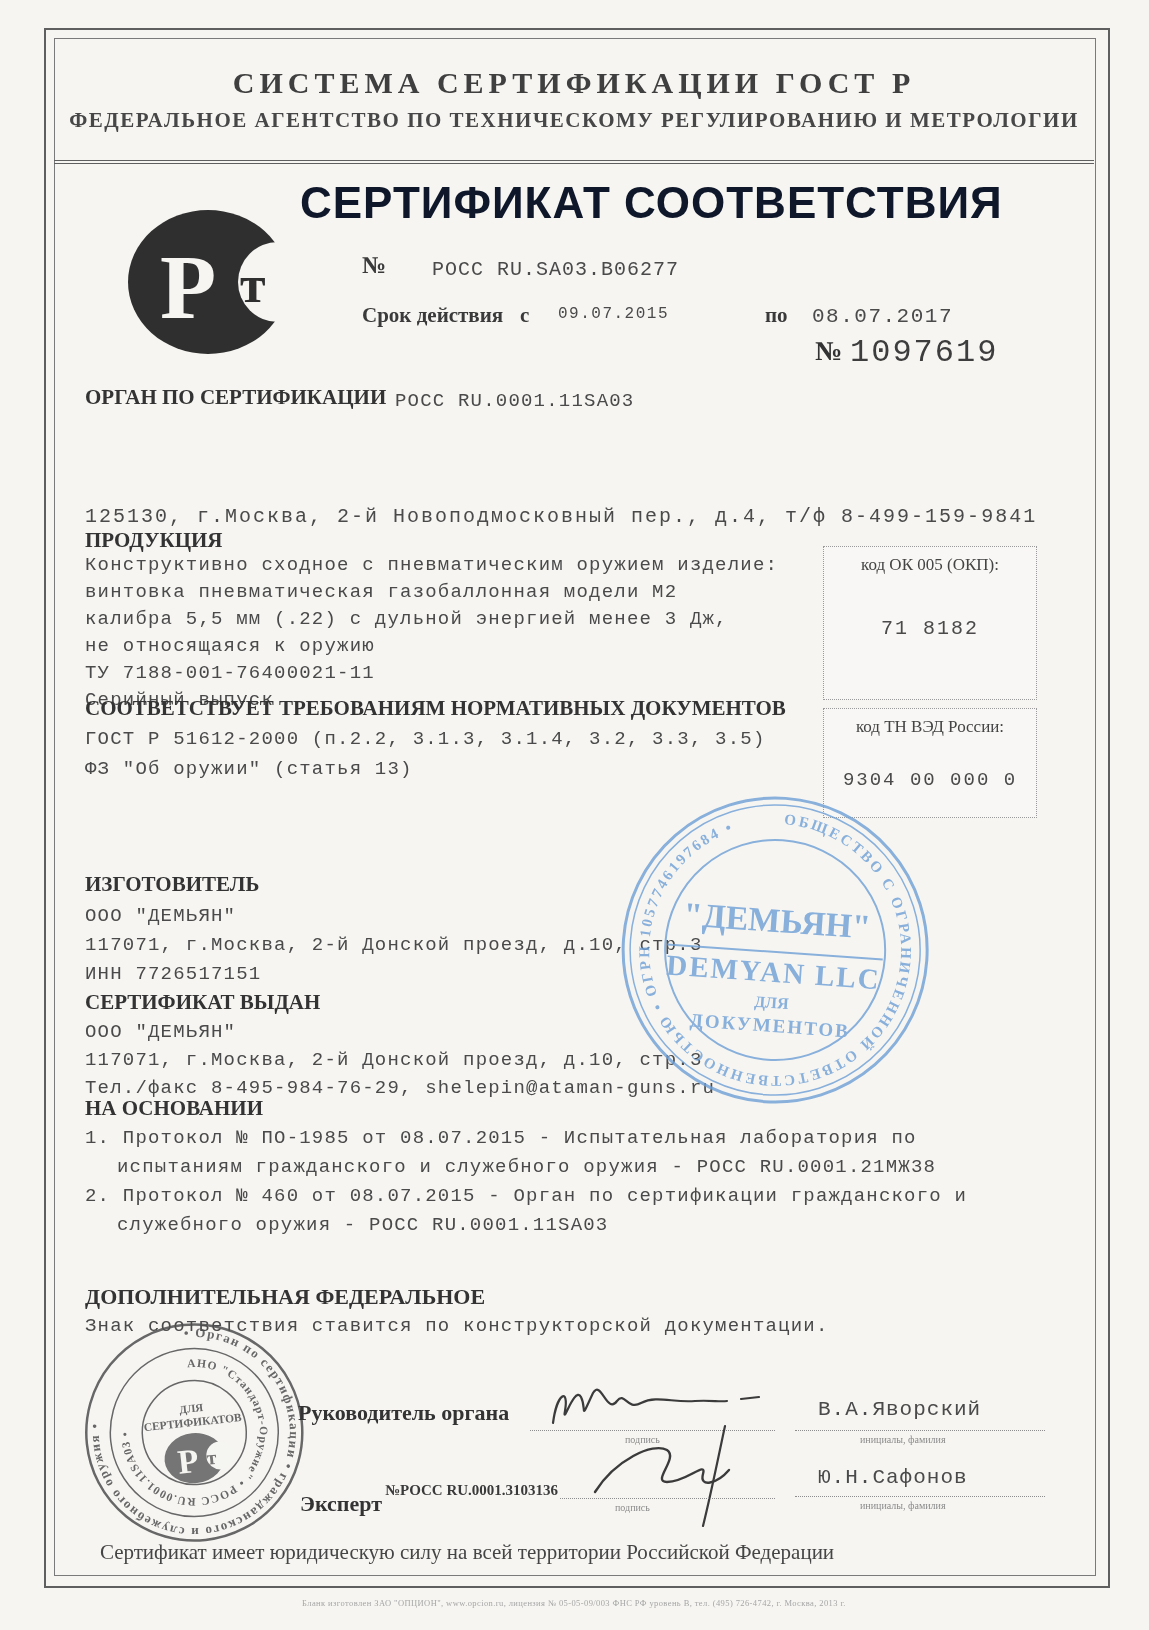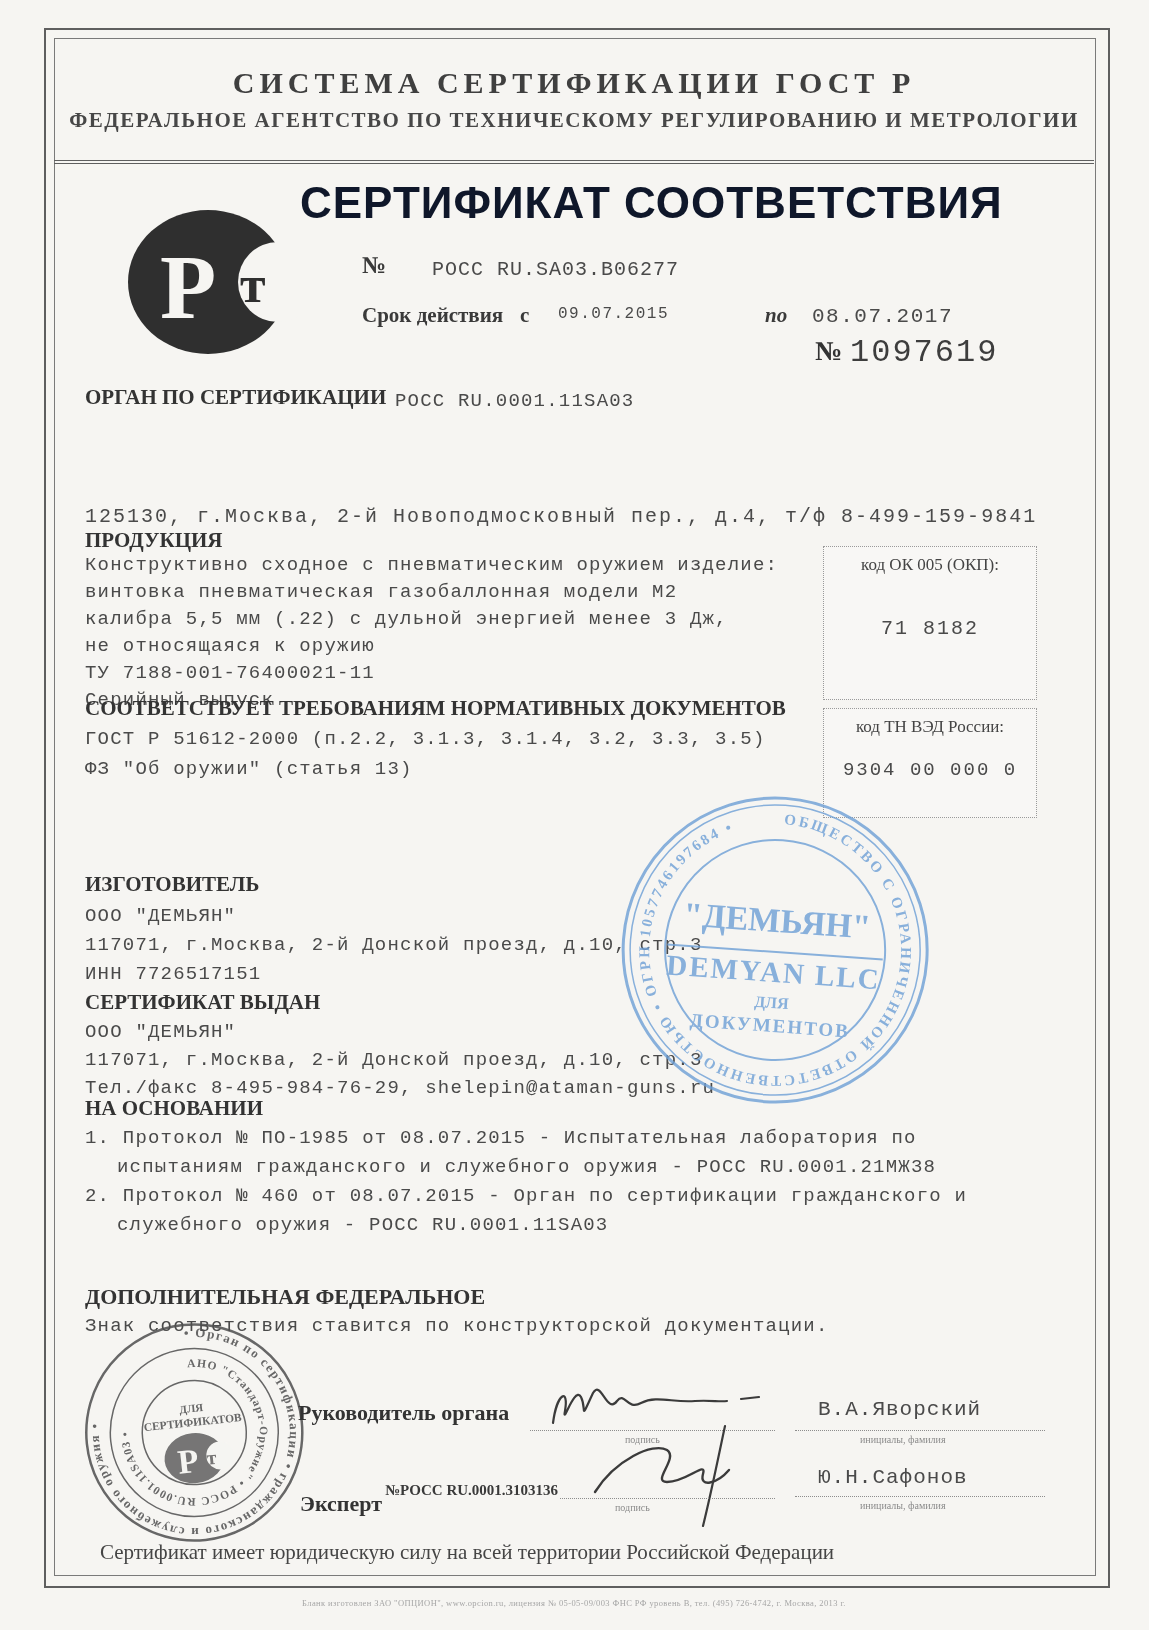--- a/index.html
+++ b/index.html
@@ -68,21 +68,21 @@
   </div>
 
   <div class="doc-title">СЕРТИФИКАТ СООТВЕТСТВИЯ</div>
 
   <div class="abs" style="left:362px;top:252px;font-size:24px;font-weight:bold;color:#3a3a3a;">№</div>
   <div class="abs mono" style="left:432px;top:258px;font-size:20px;letter-spacing:1px;text-align:center;">РОСС RU.SA03.B06277</div>
 
   <div class="abs" style="left:362px;top:303px;font-size:21px;font-weight:bold;color:#3a3a3a;">Срок действия</div>
   <div class="abs" style="left:520px;top:303px;font-size:21px;font-weight:bold;color:#3a3a3a;">с</div>
   <div class="abs mono" style="left:558px;top:305px;font-size:16px;letter-spacing:1.5px;">09.07.2015</div>
-  <div class="abs" style="left:765px;top:303px;font-size:21px;font-weight:bold;color:#3a3a3a;font-style:italic;">по</div>
+  <div class="abs" style="left:765px;top:303px;font-size:21px;font-weight:bold;color:#3a3a3a;">по</div>
   <div class="abs mono" style="left:812px;top:305px;font-size:21px;letter-spacing:1.5px;">08.07.2017</div>
 
   <div class="abs" style="left:815px;top:336px;font-size:27px;font-weight:bold;color:#333;">№</div>
   <div class="abs mono" style="left:850px;top:334px;font-size:32px;letter-spacing:2px;color:#3d3d3d;">1097619</div>
 
   <div class="abs slabel" style="left:85px;top:385px;">ОРГАН ПО СЕРТИФИКАЦИИ</div>
   <div class="abs mono typed" style="left:395px;top:387px;">РОСС RU.0001.11SA03</div>
   <div class="abs mono" style="left:85px;top:505px;font-size:20px;letter-spacing:2px;">125130, г.Москва, 2-й Новоподмосковный пер., д.4, т/ф 8-499-159-9841</div>
 
   <div class="abs slabel" style="left:85px;top:528px;">ПРОДУКЦИЯ</div>
@@ -99,21 +99,21 @@
     <div class="cb-value" style="margin-top:42px;">71 8182</div>
   </div>
 
   <div class="abs slabel" style="left:85px;top:696px;">СООТВЕТСТВУЕТ ТРЕБОВАНИЯМ НОРМАТИВНЫХ ДОКУМЕНТОВ</div>
   <div class="abs mono typed" style="left:85px;top:724px;line-height:30px;">
     <div>ГОСТ Р 51612-2000 (п.2.2, 3.1.3, 3.1.4, 3.2, 3.3, 3.5)</div>
     <div>ФЗ "Об оружии" (статья 13)</div>
   </div>
   <div class="abs code-box" style="left:823px;top:708px;width:212px;height:108px;">
     <div class="cb-label">код ТН ВЭД России:</div>
-    <div class="cb-value" style="margin-top:22px;font-size:19px;">9304 00 000 0</div>
+    <div class="cb-value" style="margin-top:32px;font-size:19px;">9304 00 000 0</div>
   </div>
 
   <div class="abs slabel" style="left:85px;top:872px;">ИЗГОТОВИТЕЛЬ</div>
   <div class="abs mono typed" style="left:85px;top:902px;line-height:29px;">
     <div>ООО "ДЕМЬЯН"</div>
     <div>117071, г.Москва, 2-й Донской проезд, д.10, стр.3</div>
     <div>ИНН 7726517151</div>
   </div>
 
   <div class="abs slabel" style="left:85px;top:990px;">СЕРТИФИКАТ ВЫДАН</div>

